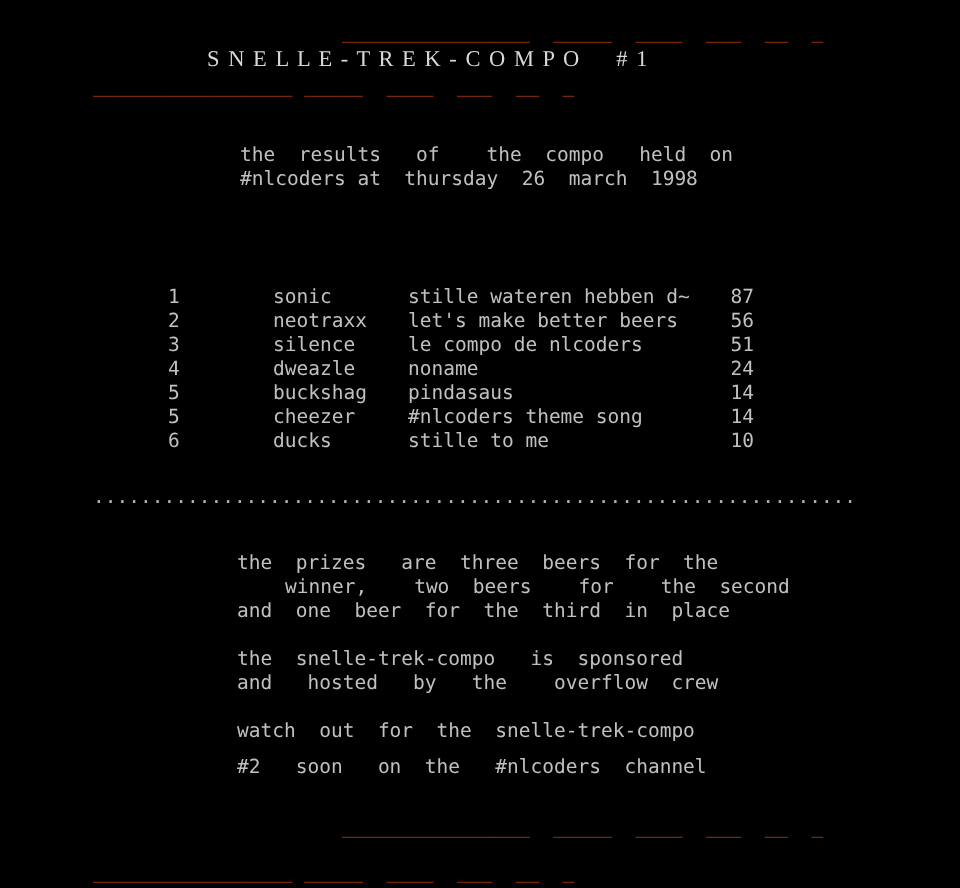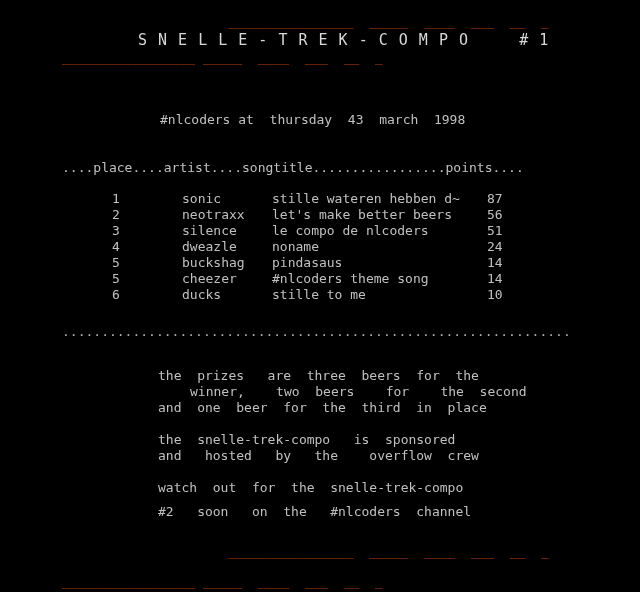--- a/index.html
+++ b/index.html
@@ -62,27 +62,27 @@
   td.song  { width: 215px; margin-top: 40px; }
   td.points { width: 40px; text-align: left; }
 </style>
 </head>
 <body>
 
 <div class="screen">
 
   <div class="line deco" style="left:228px; top:14px;">________________  _____  ____  ___  __  _</div>
 
-  <div class="line title" style="left:138px; top:32px;">S N E L L E - T R E K - C O M P O     # 1</div>
+  <div class="line title" style="left:138px; top:32px;font-family:Liberation Serif, serif;">S N E L L E - T R E K - C O M P O     # 1</div>
 
   <div class="line deco" style="left:62px; top:50px;">_________________ _____  ____  ___  __  _</div>
 
-  <div class="line body-text" style="left:160px; top:112px;">#nlcoders at  thursday  43  march  1998</div>
+  <div class="line body-text" style="left:160px; top:96px;">the  results   of    the  compo   held  on</div>
+  <div class="line body-text" style="left:160px; top:112px;">#nlcoders at  thursday  26  march  1998</div>
 
-  <div class="line header-row" style="left:62px; top:160px;">....place....artist....songtitle.................points....</div>
 
   <table class="results" style="left:112px; top:191px;">
     <tbody>
       <tr>
         <td class="place">1</td>
         <td class="artist">sonic</td>
         <td class="song">stille wateren hebben d~</td>
         <td class="points">87</td>
       </tr>
       <tr>

